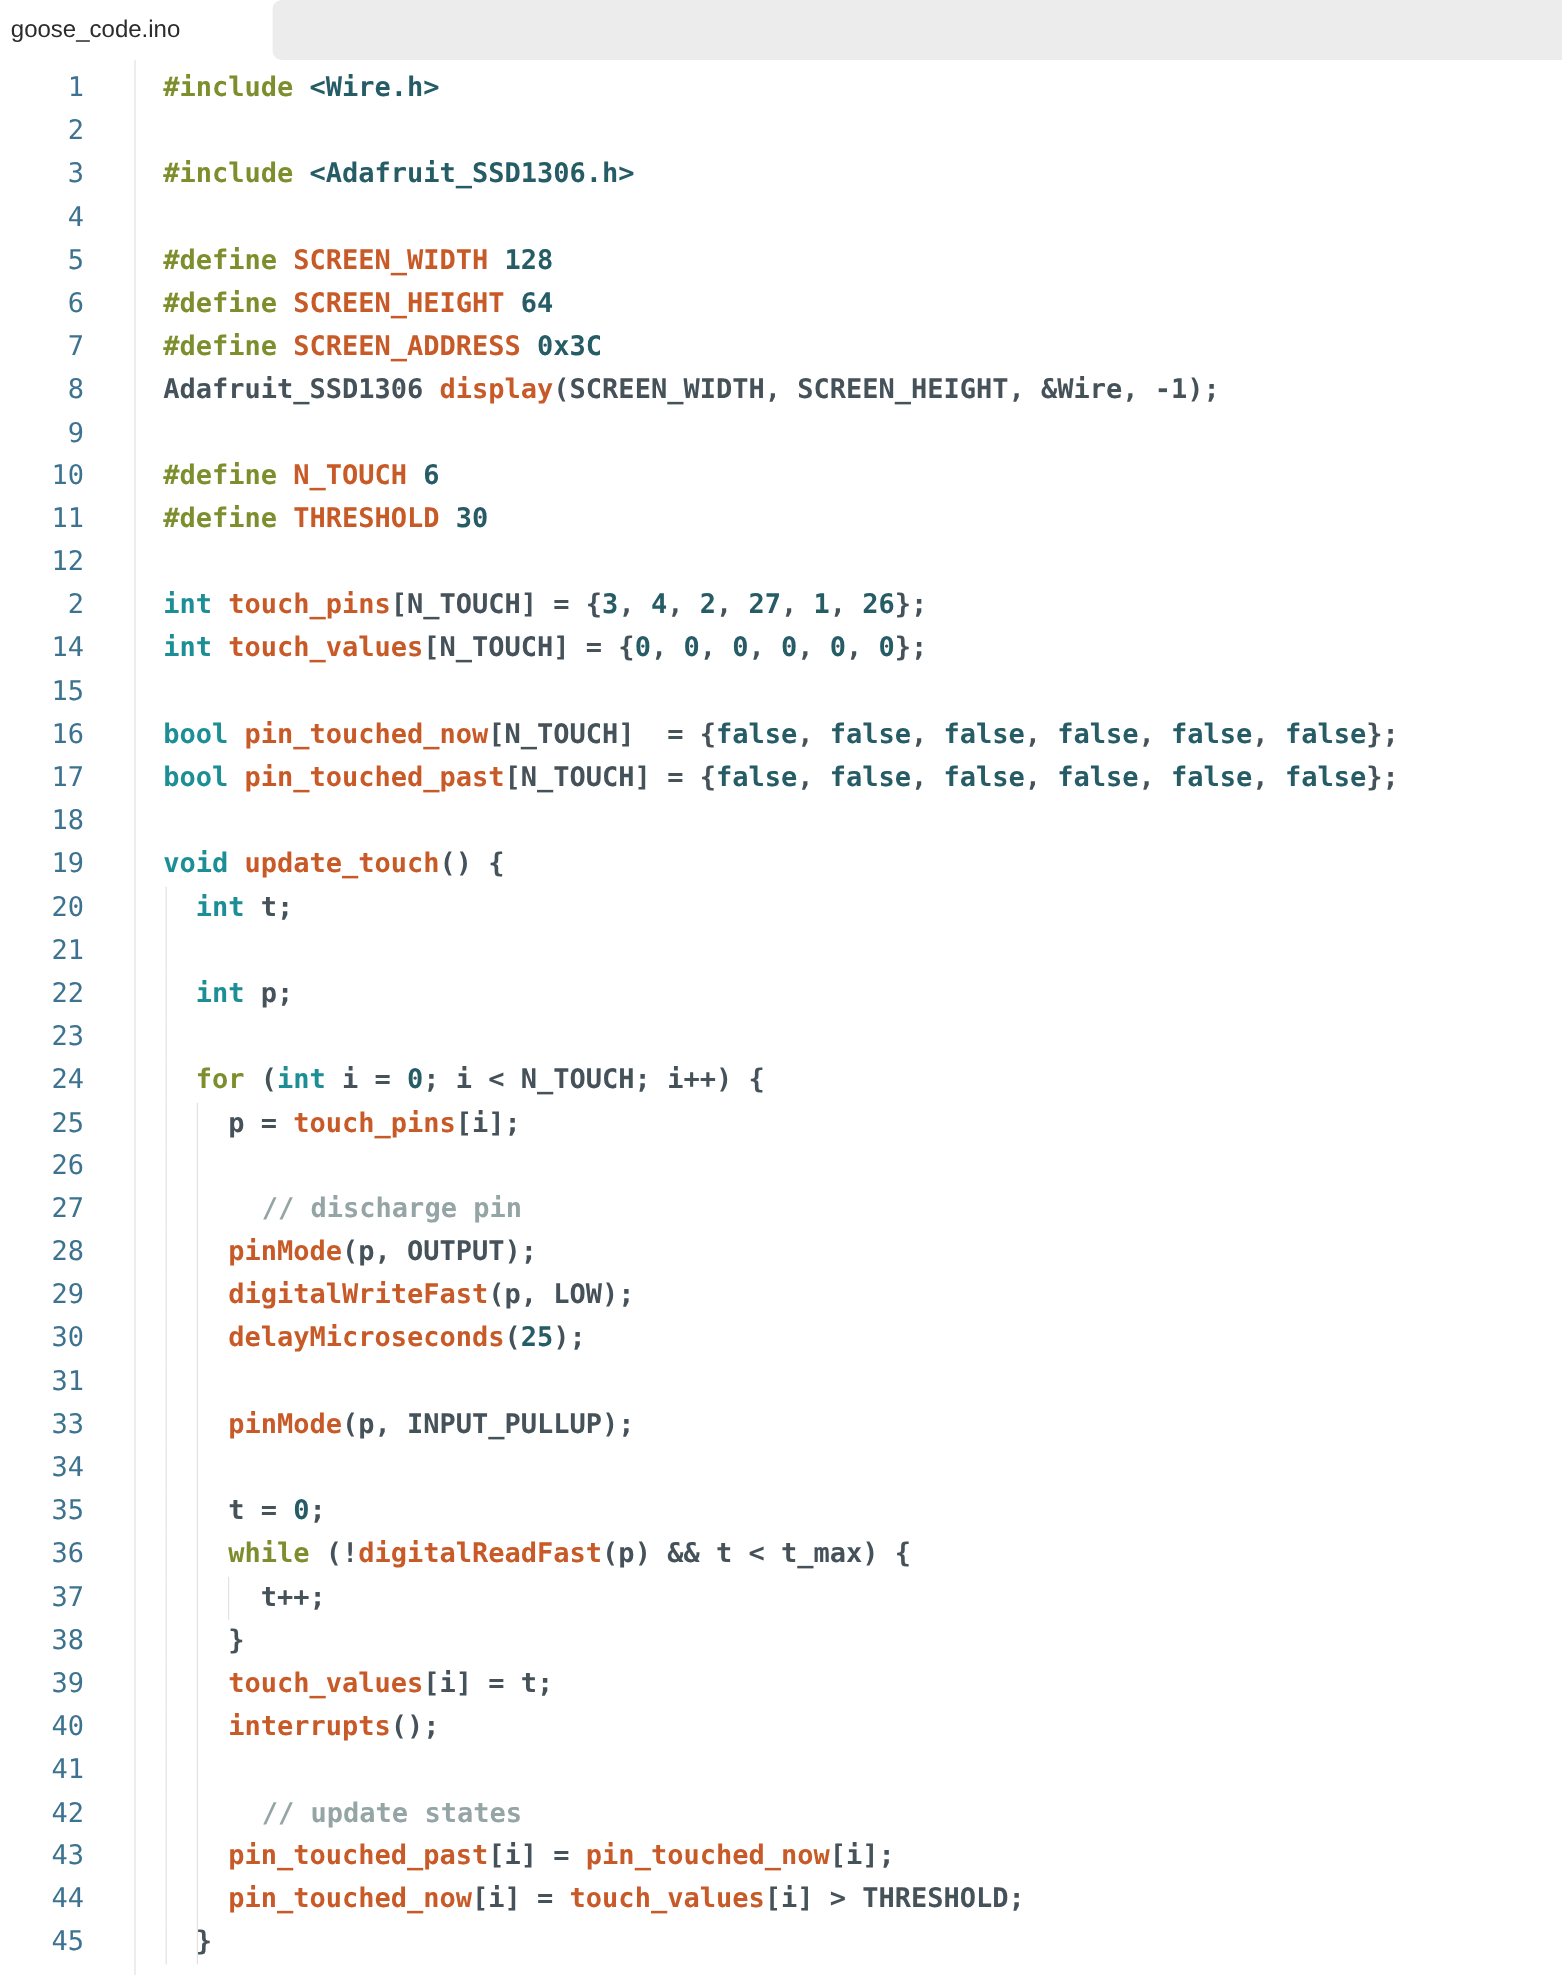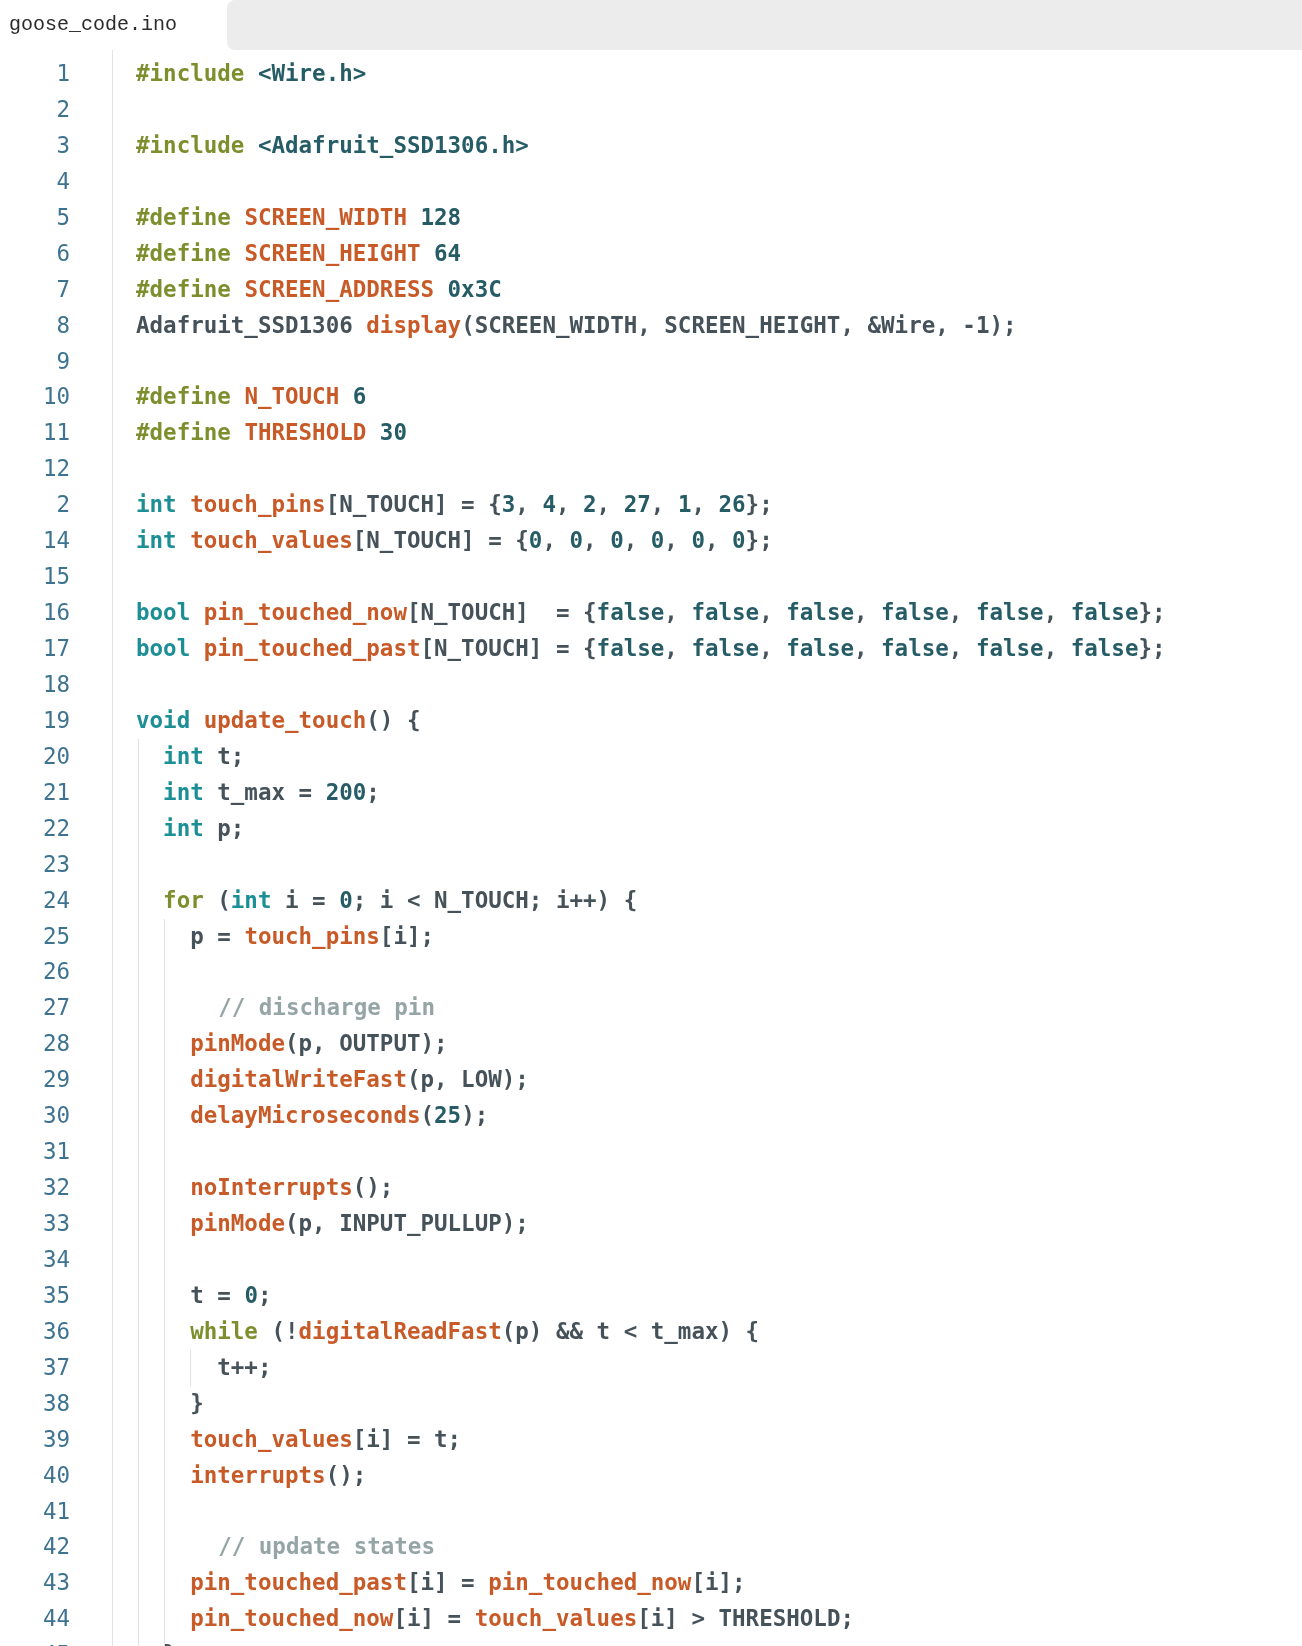--- a/index.html
+++ b/index.html
@@ -5,21 +5,21 @@
   html,body{margin:0;padding:0;background:#ffffff;}
   body{width:1302px;height:1646px;overflow:hidden;position:relative;
        font-family:"DejaVu Sans Mono","Liberation Mono",monospace;}
 
   
   .tabbar{position:absolute;top:0;left:0;width:1302px;height:50px;background:#ffffff;}
   .tabstrip-rest{position:absolute;top:0;left:227px;right:0;height:50px;
                  background:var(--c-strip,#ececec);border-radius:8px 0 0 8px;}
   .tab-active{position:absolute;top:0;left:0;width:227px;height:50px;background:#ffffff;}
   .tab-label{position:absolute;left:9px;top:0;height:50px;line-height:50px;
-             font-family:Liberation Mono, monospace;
+             font-family:Liberation Sans, sans-serif;
              font-size:20px;color:var(--c-tabtext,#2b2b2b);}
 
   
   .editor{position:absolute;top:50px;left:0;right:0;bottom:0;background:#ffffff;
           padding-top:6px;font-size:22.5px;line-height:35.95px;overflow:hidden;}
   .gutter-border{position:absolute;left:112px;top:0;bottom:0;width:1px;
                  background:var(--c-guide,#e4e4e4);}
   .line{position:relative;height:35.95px;}
   .ln{position:absolute;left:0;top:0;width:70px;text-align:right;
       color:var(--c-ln,#3d7390);}
@@ -124,21 +124,20 @@
         <span class="codetext"><span class="tk-type">void</span><span class="tk-def"> </span><span class="tk-fn">update_touch</span><span class="tk-def">() {</span></span>
       </div>
       <div class="line">
         <span class="guide g0"></span>
         <span class="ln">20</span>
         <span class="codetext"><span class="tk-def">  </span><span class="tk-type">int</span><span class="tk-def"> t;</span></span>
       </div>
       <div class="line">
         <span class="guide g0"></span>
         <span class="ln">21</span>
-        <span class="codetext"><span class="tk-def">  </span><span class="tk-type">int</span><span class="tk-def"> t_max = </span><span class="tk-lit">200</span><span class="tk-def">;</span></span>
       </div>
       <div class="line">
         <span class="guide g0"></span>
         <span class="ln">22</span>
         <span class="codetext"><span class="tk-def">  </span><span class="tk-type">int</span><span class="tk-def"> p;</span></span>
       </div>
       <div class="line">
         <span class="guide g0"></span>
         <span class="ln">23</span>
         <span class="codetext"></span>
@@ -182,26 +181,20 @@
         <span class="guide g0"></span>
         <span class="guide g1"></span>
         <span class="ln">30</span>
         <span class="codetext"><span class="tk-def">    </span><span class="tk-fn">delayMicroseconds</span><span class="tk-def">(</span><span class="tk-lit">25</span><span class="tk-def">);</span></span>
       </div>
       <div class="line">
         <span class="guide g0"></span>
         <span class="guide g1"></span>
         <span class="ln">31</span>
         <span class="codetext"></span>
-      </div>
-      <div class="line">
-        <span class="guide g0"></span>
-        <span class="guide g1"></span>
-        <span class="ln">32</span>
-        <span class="codetext"><span class="tk-def">    </span><span class="tk-fn">noInterrupts</span><span class="tk-def">();</span></span>
       </div>
       <div class="line">
         <span class="guide g0"></span>
         <span class="guide g1"></span>
         <span class="ln">33</span>
         <span class="codetext"><span class="tk-def">    </span><span class="tk-fn">pinMode</span><span class="tk-def">(p, INPUT_PULLUP);</span></span>
       </div>
       <div class="line">
         <span class="guide g0"></span>
         <span class="guide g1"></span>

